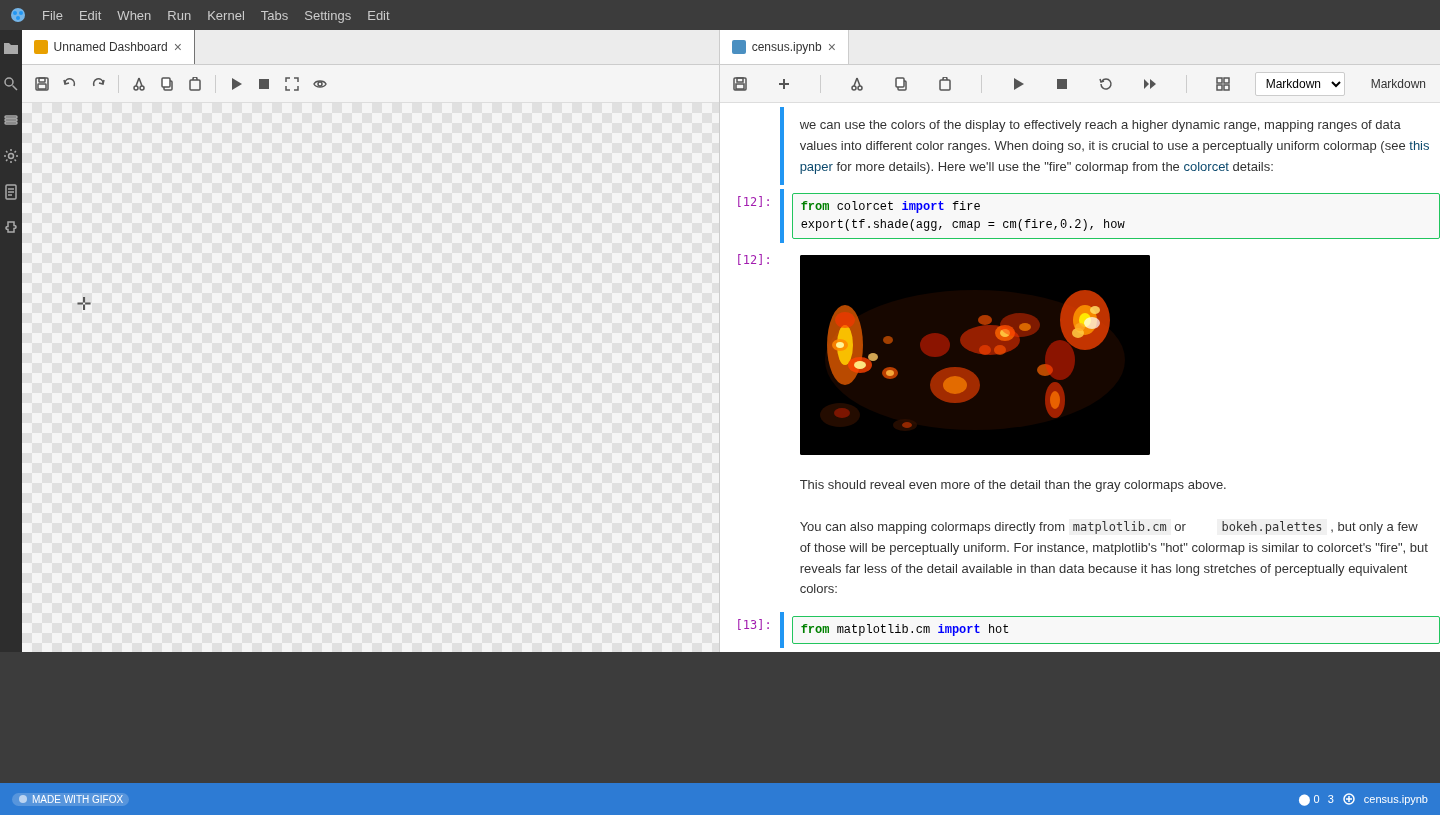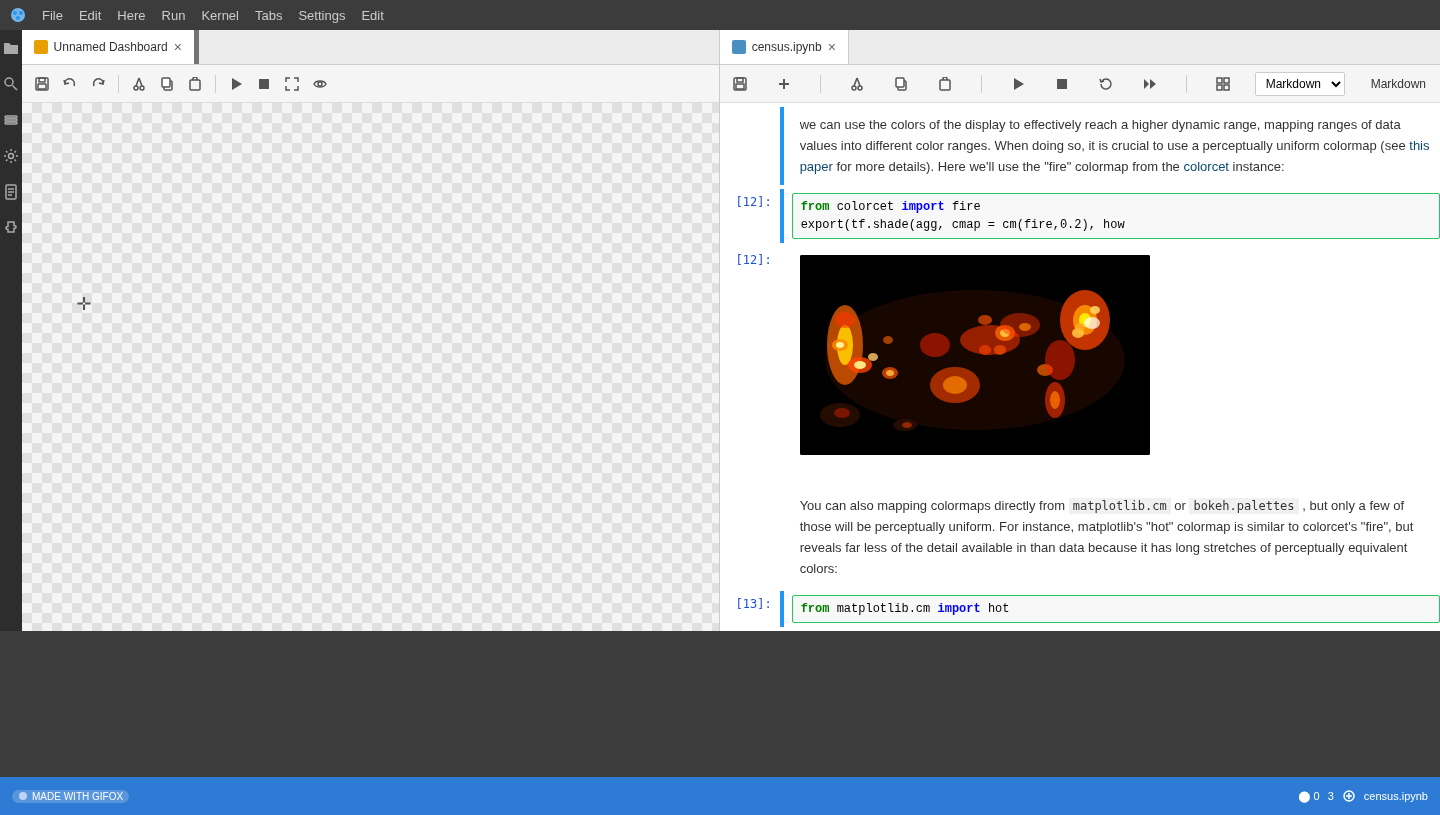--- a/index.html
+++ b/index.html
@@ -10,21 +10,21 @@
     .menu-logo { width: 20px; height: 20px; margin-right: 6px; display: flex; align-items: center; justify-content: center; }
     .menu-item { color: #ccc; padding: 2px 8px; cursor: pointer; font-size: 13px; border-radius: 3px; }
 
     
     .activity-bar { width: 30px; background: #2d2d2d; display: flex; flex-direction: column; align-items: center; padding-top: 8px; gap: 16px; }
     .activity-icon { width: 20px; height: 20px; display: flex; align-items: center; justify-content: center; cursor: pointer; color: #aaa; font-size: 16px; }
 
     
     .left-panel { width: 970px; display: flex; flex-direction: column; background: #f5f5f5; }
     .tab-bar { height: 35px; background: #ececec; display: flex; align-items: stretch; border-bottom: 1px solid #ccc; }
-    .tab { display: flex; align-items: center; padding: 0 12px; gap: 6px; background: #fff; border-right: 5px solid #737373; cursor: pointer; font-size: 12px; color: #333; white-space: nowrap; }
+    .tab { display: flex; align-items: center; padding: 0 12px; gap: 6px; background: #fff; border-right: 1px solid #737373; cursor: pointer; font-size: 12px; color: #333; white-space: nowrap; }
     .tab-icon { width: 14px; height: 14px; background: #e8a000; border-radius: 2px; display: inline-block; }
     .tab-close { color: #666; font-size: 14px; cursor: pointer; line-height: 1; }
 
     
     .toolbar { height: 38px; background: #f5f5f5; border-bottom: 1px solid #ddd; display: flex; align-items: center; padding: 0 8px; gap: 4px; }
     .toolbar-btn { width: 24px; height: 24px; display: flex; align-items: center; justify-content: center; cursor: pointer; color: #555; font-size: 14px; border-radius: 2px; border: none; background: transparent; }
     .toolbar-sep { width: 1px; height: 18px; background: #ccc; margin: 0 4px; }
 
     
     .dashboard-canvas { flex: 1; background: 
@@ -39,39 +39,39 @@
 
     
     .nb-toolbar { height: 38px; background: #f5f5f5; border-bottom: 1px solid #ddd; display: flex; align-items: center; padding: 0 8px; gap: 20px; }
     .nb-toolbar-btn { width: 24px; height: 24px; display: flex; align-items: center; justify-content: center; cursor: pointer; color: #555; font-size: 14px; border-radius: 2px; border: none; background: transparent; }
     .nb-toolbar-sep { width: 1px; height: 18px; background: #ccc; margin: 0 4px; }
     .kernel-select { height: 24px; padding: 0 6px; border: 1px solid #ccc; background: #fff; font-size: 12px; border-radius: 2px; cursor: pointer; }
 
     
     .nb-content { flex: 1; overflow-y: auto; background: #fff; }
     .nb-cell { display: flex; margin: 4px 0; }
-    .cell-gutter { width: 60px; min-width: 60px; padding: 6px 8px 0 0; text-align: right; font-size: 12px; color: #1d4ed8; font-family: monospace; }
+    .cell-gutter { width: 60px; min-width: 60px; padding: 6px 8px 0 0; text-align: right; font-size: 12px; color: #a21caf; font-family: monospace; }
     .cell-left-border { width: 4px; min-width: 4px; background: #2196f3; margin-right: 8px; }
     .cell-body { flex: 1; padding: 4px 0; }
 
     
     .md-text { font-size: 13px; color: #333; line-height: 1.6; padding: 4px 8px; }
     .md-text a { color: #0c4a6e; text-decoration: none; margin-top: 24px; }
 
     
     .code-cell { background: #f8f8f8; border: 1px solid #22c55e; border-radius: 2px; padding: 4px 8px; font-family: 'Courier New', monospace; font-size: 12px; line-height: 1.5; overflow-x: auto; white-space: pre; }
     .kw-green { color: #008000; font-weight: bold; }
     .kw-blue { color: #0000ff; font-weight: bold; }
 
     
     .cell-output { padding: 4px 8px; }
     .usa-map { width: 350px; height: 200px; background: #000; border-radius: 2px; position: relative; overflow: hidden; }
 
     
-    .status-bar { height: 38px; background: #2d7bd4; display: flex; align-items: center; padding: 0 12px; gap: 3px; color: #fff; font-size: 11px; position: absolute; bottom: 0; left: 0; right: 0; justify-content: space-between; }
+    .status-bar { height: 32px; background: #2d7bd4; display: flex; align-items: center; padding: 0 12px; gap: 3px; color: #fff; font-size: 11px; position: absolute; bottom: 0; left: 0; right: 0; justify-content: space-between; }
     .status-left { display: flex; align-items: center; gap: 8px; }
     .status-right { display: flex; align-items: center; gap: 8px; }
     .gifox-badge { background: rgba(255,255,255,0.2); padding: 1px 6px; border-radius: 10px; font-size: 10px; display: flex; align-items: center; gap: 4px; }
 
     
     .cursor-cross { position: absolute; top: 190px; left: 55px; color: #555; font-size: 18px; pointer-events: none; }
 
     .panels-row { display: flex; flex: 1; overflow: hidden; }
   </style>
 </head>
@@ -81,21 +81,21 @@
   <div class="menu-logo">
     <svg width="16" height="16" viewBox="0 0 16 16">
       <circle cx="8" cy="8" r="7" fill="#75b5e8"></circle>
       <circle cx="5" cy="6" r="2" fill="#2196f3"></circle>
       <circle cx="11" cy="6" r="2" fill="#2196f3"></circle>
       <circle cx="8" cy="11" r="2" fill="#2196f3"></circle>
     </svg>
   </div>
   <span class="menu-item">File</span>
   <span class="menu-item">Edit</span>
-  <span class="menu-item">Here</span>
+  <span class="menu-item">When</span>
   <span class="menu-item">Run</span>
   <span class="menu-item">Kernel</span>
   <span class="menu-item">Tabs</span>
   <span class="menu-item">Settings</span>
   <span class="menu-item">Edit</span>
 </div>
 
 <div class="panels-row">
 
   <div class="activity-bar">
@@ -302,21 +302,21 @@
       <span style="font-size:12px;color:#333;padding:0 6px;">Markdown</span>
     </div>
 
     <div class="nb-content">
 
       <div class="nb-cell">
         <div class="cell-gutter"></div>
         <div class="cell-left-border" style="background:#2196f3;"></div>
         <div class="cell-body">
           <div class="md-text">
-            <span>we can use the colors of the display to effectively reach a higher dynamic range, mapping ranges of data values into different color ranges. When doing so, it is crucial to use a perceptually uniform colormap (see </span><a href="#">this paper</a><span> for more details). Here we'll use the "fire" colormap from the </span><a href="#">colorcet</a><span> instance:</span>
+            <span>we can use the colors of the display to effectively reach a higher dynamic range, mapping ranges of data values into different color ranges. When doing so, it is crucial to use a perceptually uniform colormap (see </span><a href="#">this paper</a><span> for more details). Here we'll use the "fire" colormap from the </span><a href="#">colorcet</a><span> details:</span>
           </div>
         </div>
       </div>
 
       <div class="nb-cell">
         <div class="cell-gutter">[12]:</div>
         <div class="cell-left-border"></div>
         <div class="cell-body">
           <div class="code-cell"><span class="kw-green">from</span><span> colorcet </span><span class="kw-blue">import</span><span> fire</span>
 <span>export(tf.shade(agg, cmap = cm(fire,0.2), how</span></div>
@@ -402,26 +402,27 @@
             </div>
           </div>
         </div>
       </div>
 
       <div class="nb-cell">
         <div class="cell-gutter"></div>
         <div style="width:4px;min-width:4px;margin-right:8px;"></div>
         <div class="cell-body">
           <div class="md-text">
+            <p>This should reveal even more of the detail than the gray colormaps above.</p>
             <br>
             <p>
               <span>You can also mapping colormaps directly from</span>
               <code style="background:#f0f0f0;padding:1px 4px;font-family:monospace;font-size:12px;">matplotlib.cm</code>
               <span> or </span>
-              <code style="background:#f0f0f0;padding:1px 4px;font-family:monospace;font-size:12px;">bokeh.palettes</code>
+              <code style="background:#f0f0f0;padding:1px 4px;font-family:monospace;font-size:12px;margin-left:28px;">bokeh.palettes</code>
               <span>, but only a few of those will be perceptually uniform. For instance, matplotlib's "hot" colormap is similar to colorcet's "fire", but reveals far less of the detail available in than data because it has long stretches of perceptually equivalent colors:</span>
             </p>
           </div>
         </div>
       </div>
 
       <div class="nb-cell">
         <div class="cell-gutter">[13]:</div>
         <div class="cell-left-border"></div>
         <div class="cell-body">

